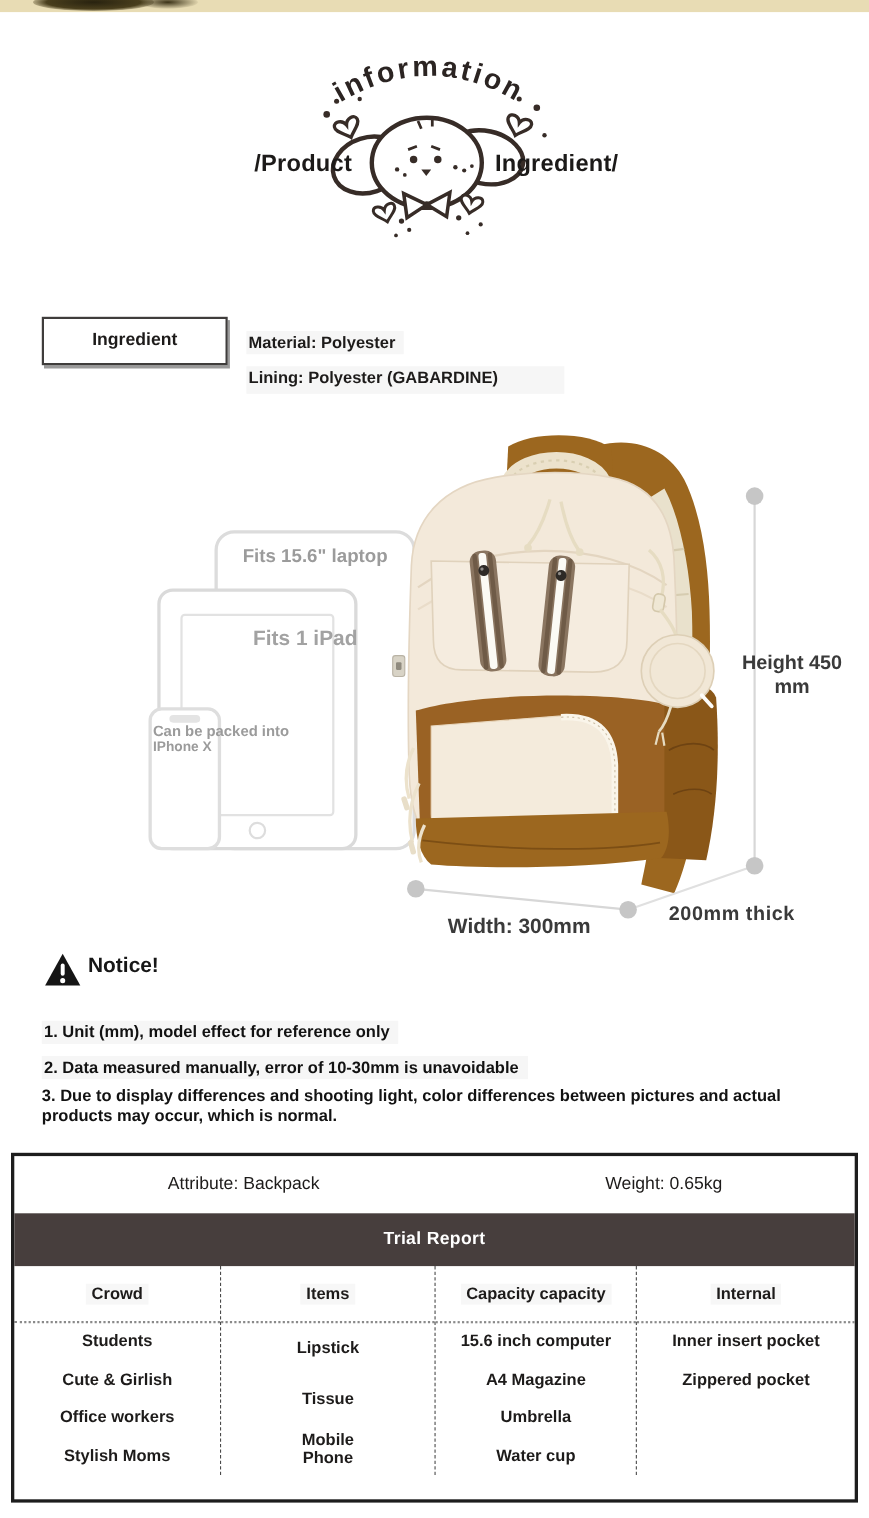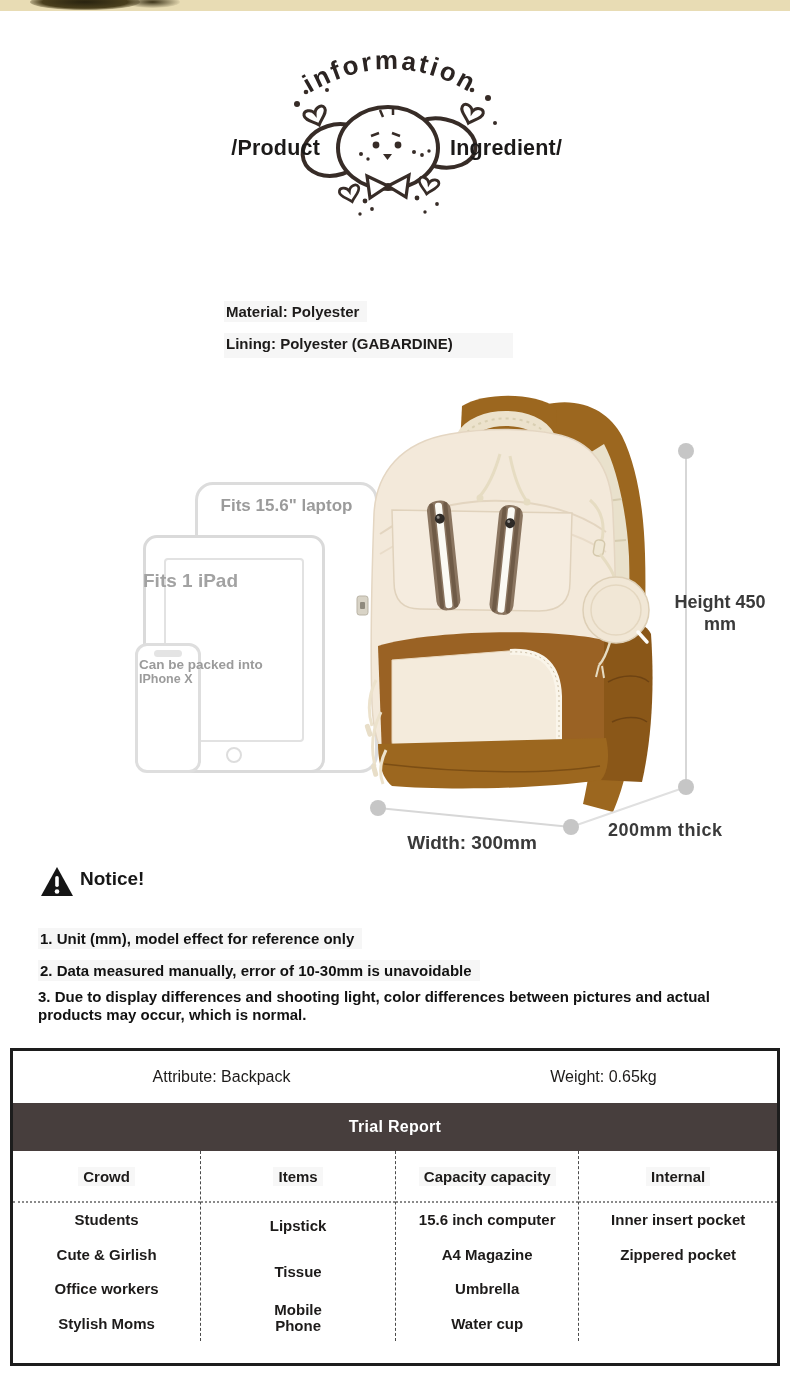--- a/index.html
+++ b/index.html
@@ -28,21 +28,21 @@
   .diagram{position:absolute;left:0;top:380px;width:790px;height:480px;}
   .outline{position:absolute;box-sizing:border-box;background:transparent;}
   .laptop{left:195px;top:102px;width:183px;height:291px;border:3px solid #dcdcdc;border-radius:18px;z-index:1;}
   .ipad{left:143px;top:155px;width:182px;height:238px;border:3px solid #dadada;border-radius:14px;z-index:2;background:#fff;}
   .ipad-screen{position:absolute;left:18px;top:20px;right:18px;bottom:28px;border:2px solid #e2e2e2;border-radius:4px;}
   .ipad-home{position:absolute;left:50%;bottom:7px;width:12px;height:12px;margin-left:-8px;border:2px solid #dddddd;border-radius:50%;}
   .iphone{left:135px;top:263px;width:66px;height:130px;border:3px solid #dedede;border-radius:12px;z-index:3;background:#fff;}
   .iphone-notch{position:absolute;left:50%;top:4px;width:28px;height:7px;margin-left:-14px;background:#e4e4e4;border-radius:4px;}
   .dev-label{position:absolute;color:#9b9b9b;font-weight:bold;z-index:4;}
   .lbl-laptop{left:195px;top:116px;width:183px;text-align:center;font-size:17px;}
-  .lbl-ipad{left:143px;top:190px;width:182px;text-align:left;font-size:19px;color:#a2a2a2;}
+  .lbl-ipad{left:143px;top:190px;width:182px;text-align:right;font-size:19px;color:#a2a2a2;}
   .lbl-iphone{left:139px;top:278px;width:160px;font-size:13.5px;line-height:1.1;text-align:left;}
   .lbl-iphone .l2{font-size:12.5px;}
   .bag-svg{position:absolute;left:350px;top:2px;z-index:5;}
   .dims-svg{position:absolute;left:0;top:0;width:790px;height:480px;z-index:6;pointer-events:none;}
   .dim-label{position:absolute;color:#3a3a3a;font-weight:bold;z-index:7;}
   .lbl-height{left:656px;top:212px;width:128px;text-align:center;font-size:18px;line-height:1.2;}
   .lbl-width{left:372px;top:452px;width:200px;text-align:center;font-size:19px;}
   .lbl-depth{left:608px;top:440px;width:160px;font-size:18px;letter-spacing:.5px;}
   
   .notice-icon{position:absolute;left:40px;top:866px;}
@@ -128,20 +128,23 @@
         <circle cx="187" cy="161" r="1.9"></circle>
         <circle cx="175" cy="166" r="1.7"></circle>
       <circle cx="232" cy="150" r="2.4"></circle>
         <circle cx="252" cy="156" r="1.9"></circle>
         <circle cx="240" cy="164" r="1.7"></circle>
     </g>
   </svg>
   <div class="title-left">/Product</div>
   <div class="title-right">Ingredient/</div>
 
+  <div class="ingredient-box">
+    <span>Ingredient</span>
+  </div>
   <div class="mat-line">
     <span class="hl">Material: Polyester</span>
   </div>
   <div class="lin-line">
     <span class="hl-wide">Lining: Polyester (GABARDINE)</span>
   </div>
 
   <div class="diagram">
     <div class="outline laptop"></div>
     <div class="outline ipad">

